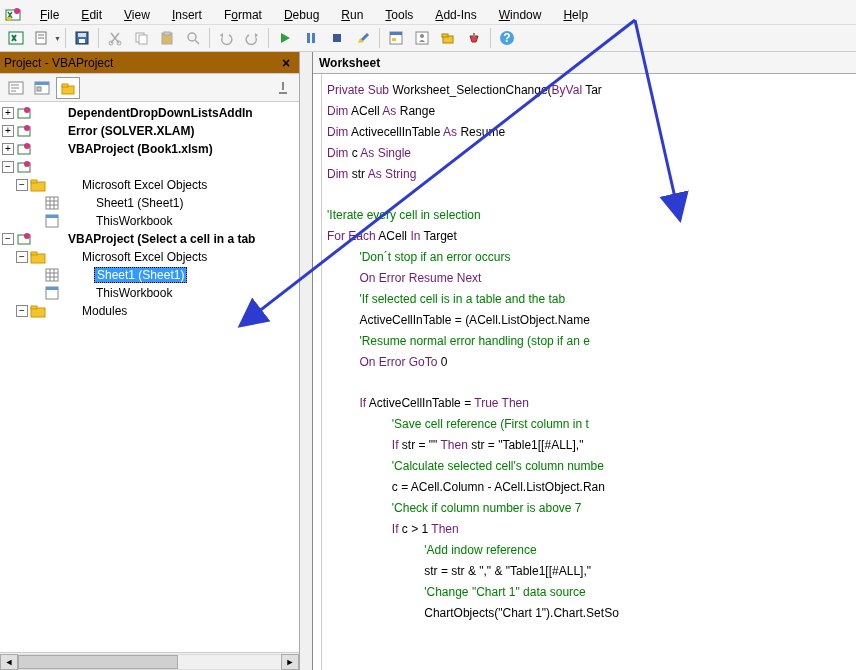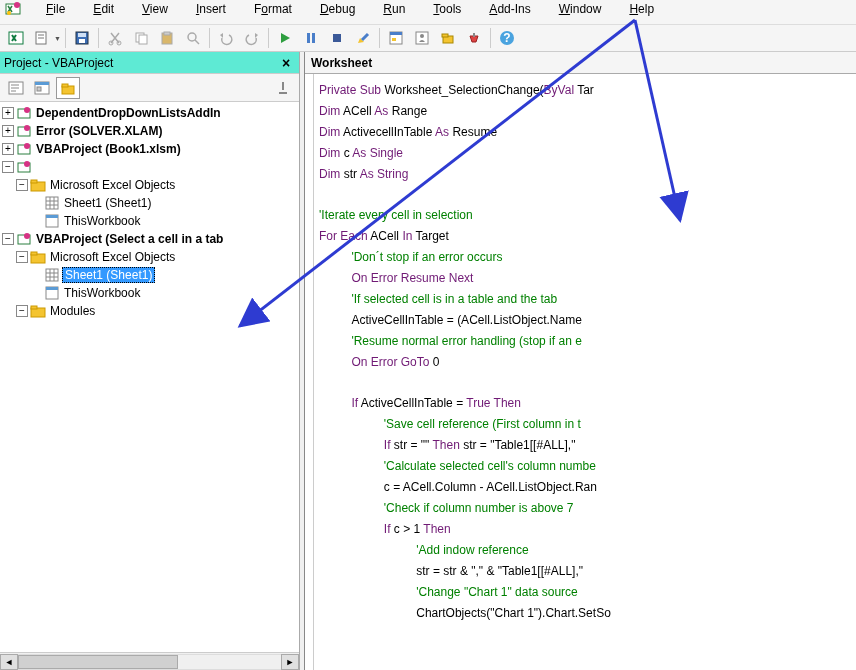--- a/index.html
+++ b/index.html
@@ -1,57 +1,57 @@
 <!DOCTYPE html>
 <html><head>
 <meta charset="utf-8">
 <style>
 * { box-sizing: border-box; margin: 0; padding: 0; font-family: 'Segoe UI', Tahoma, sans-serif; font-size: 12px; }
 body { background: #f0f0f0; width: 856px; height: 670px; overflow: hidden; position: relative; }
 
 
-.menubar { display: flex; align-items: flex-start; height: 24px; background: #f5f5f5; padding: 0 4px; gap: 12px; }
+.menubar { display: flex; align-items: flex-end; height: 24px; background: #f5f5f5; padding: 0 4px; gap: 6px; }
 .menubar .app-icon { width: 18px; height: 18px; margin-right: 4px; }
 .menubar .menu-item { padding: 2px 8px; cursor: default; }
 .menubar .menu-item .ul { text-decoration: underline; }
 
 
 .toolbar { display: flex; align-items: center; height: 28px; background: #f5f5f5; border-top: 1px solid #ddd; border-bottom: 1px solid #ccc; padding: 0 4px; gap: 2px; }
 .toolbar .tbtn { width: 24px; height: 24px; display: flex; align-items: center; justify-content: center; cursor: default; border: 1px solid transparent; }
 .toolbar .sep { width: 1px; height: 20px; background: #ccc; margin: 0 2px; }
 .toolbar .drop { font-size: 7px; color: #555; margin-left: -2px; }
 
 
 .main { display: flex; height: calc(100% - 52px); }
 
 
 .project-panel { width: 300px; display: flex; flex-direction: column; border-right: 1px solid #aaa; background: #fff; }
-.project-title { display: flex; align-items: center; justify-content: space-between; height: 22px; background: #5eead4; border-bottom: 1px solid #ccc; padding: 0 4px; }
+.project-title { display: flex; align-items: center; justify-content: space-between; height: 22px; background: #a16207; border-bottom: 1px solid #ccc; padding: 0 4px; }
 .project-title span { font-size: 12px; }
 .project-title .close { width: 18px; height: 18px; display: flex; align-items: center; justify-content: center; cursor: default; font-size: 14px; font-weight: bold; }
 .project-toolbar { display: flex; align-items: center; height: 28px; background: #f5f5f5; border-bottom: 1px solid #ccc; padding: 0 4px; gap: 2px; }
 .project-toolbar .pbtn { width: 24px; height: 22px; display: flex; align-items: center; justify-content: center; border: 1px solid transparent; }
 .project-toolbar .pbtn.sel { border: 1px solid #999; background: #fff; }
 .tree { flex: 1; overflow: auto; padding: 2px 0 2px 2px; background: #fff; user-select: none; }
 .tree-row { display: flex; align-items: center; height: 18px; white-space: nowrap; }
 .tree-row .exp { width: 12px; height: 12px; border: 1px solid #888; display: flex; align-items: center; justify-content: center; font-size: 10px; line-height: 1; margin-right: 2px; cursor: default; background:#fff; }
 .tree-row .ticon { width: 16px; height: 16px; margin-right: 2px; display: inline-flex; align-items: center; justify-content: center; }
-.tree-row .label { font-size: 12px; padding: 0 2px; }
+.tree-row .label { font-size: 12px; padding: 0 2px; margin-left: 32px; }
 .tree-row .label.bold { font-weight: bold; }
 .tree-row .label.sel { background: #3399ff; color: #fff; border: 1px dotted #000; }
 .indent { display: inline-block; }
 .i1 { width: 14px; } .i3 { width: 42px; }
 
 .hscroll { height: 18px; background: #f0f0f0; border-top: 1px solid #ccc; display: flex; align-items: center; }
 .hscroll .arrow { width: 18px; height: 16px; background: #e0e0e0; border: 1px solid #aaa; display: flex; align-items: center; justify-content: center; font-size: 9px; }
 .hscroll .track { flex: 1; height: 16px; background: #f0f0f0; border-top:1px solid #ddd; border-bottom:1px solid #ddd; position: relative; }
 .hscroll .thumb { position: absolute; left: 0; width: 160px; height: 100%; background: #d0d0d0; border: 1px solid #aaa; }
 
 
-.code-panel { flex: 1; display: flex; flex-direction: column; background: #fff; border-left: 1px solid #888; margin-left: 4px; }
+.code-panel { flex: 1; display: flex; flex-direction: column; background: #fff; border-left: 1px solid #888; margin-left: 12px; }
 .code-header { height: 22px; background: #f5f5f5; border-bottom: 1px solid #aaa; display: flex; align-items: center; padding: 0 6px; }
 .code-header span { font-size: 12px; font-weight: bold; }
 .code-body { flex: 1; overflow: hidden; padding: 6px 0 0 14px; font-family: 'Courier New', monospace; font-size: 13.5px; line-height: 20px; color: #000; white-space: pre; position: relative; }
 .code-body .margin-line { position: absolute; left: 8px; top: 0; bottom: 0; width: 1px; background: #ccc; }
 .kw { color: #701a75; }
 .cm { color: #008000; }
 
 
 .arrow-overlay { position: absolute; left: 0; top: 0; pointer-events: none; }
 

